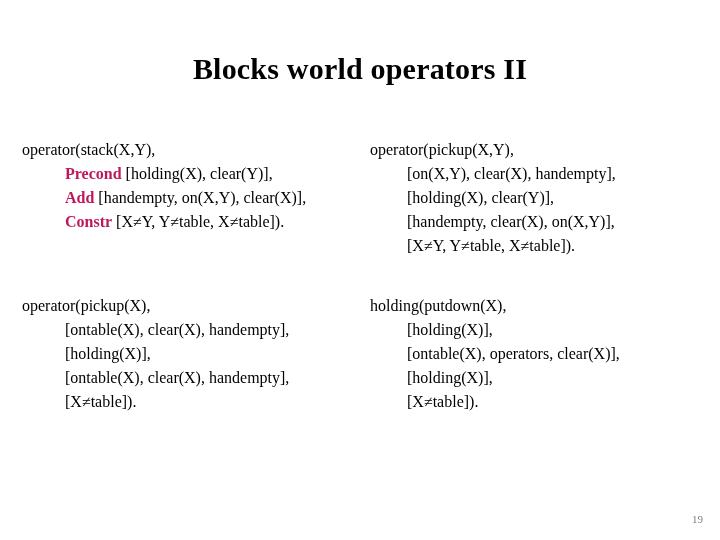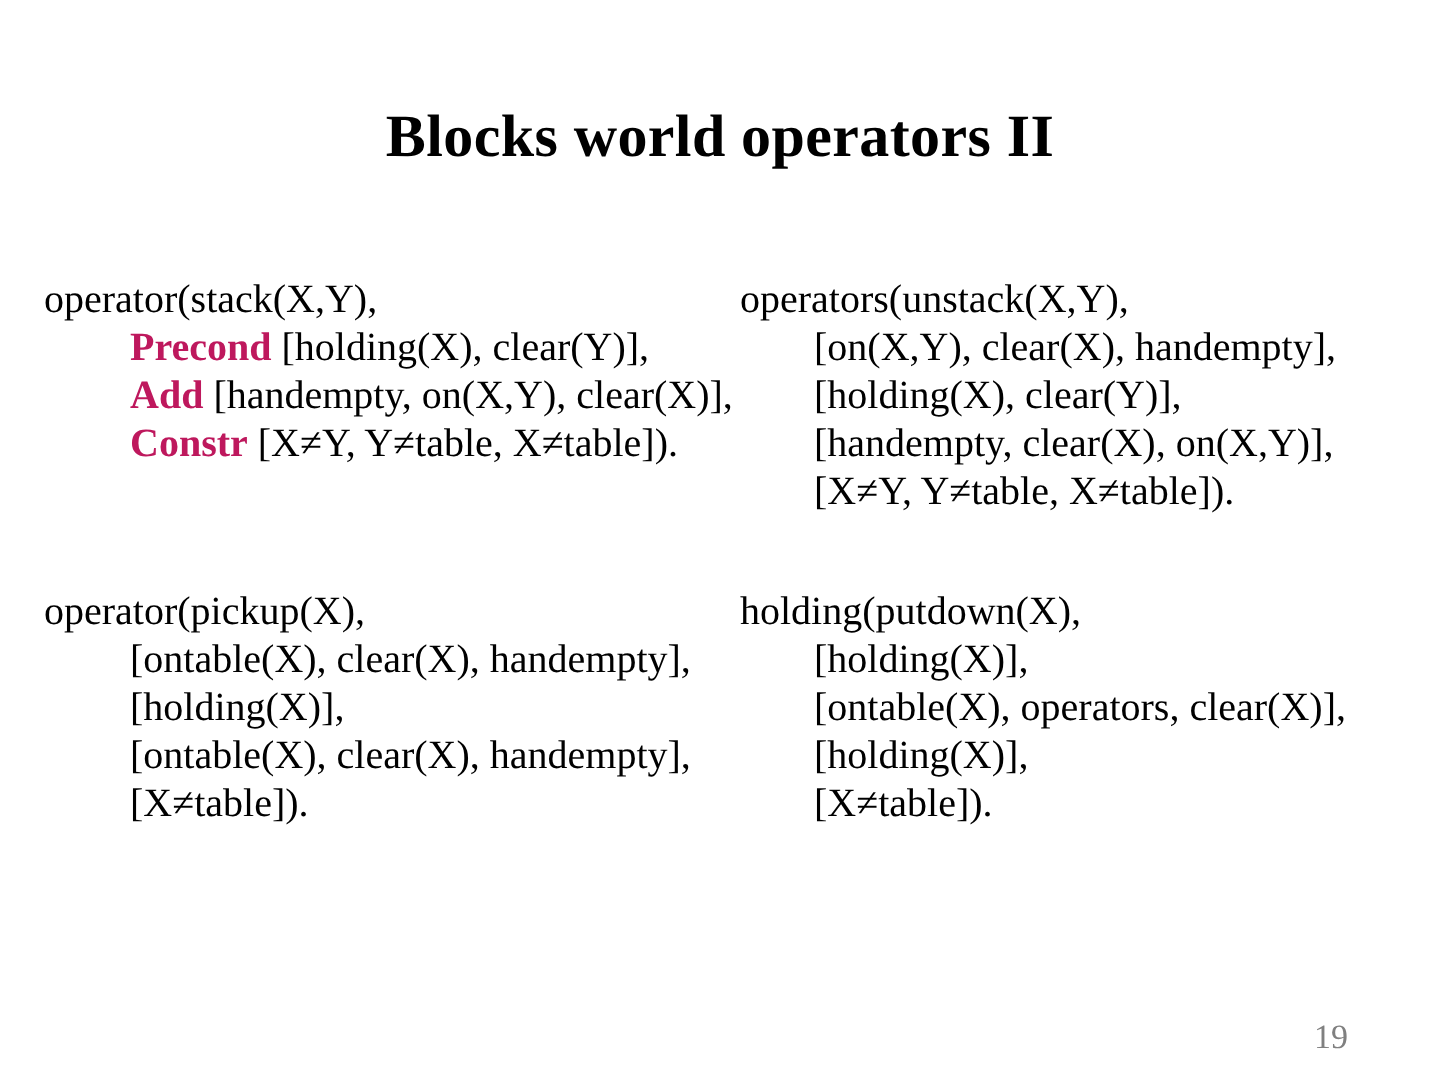--- a/index.html
+++ b/index.html
@@ -52,41 +52,41 @@
     box-sizing: border-box;
     flex: 0 0 364px;
   }
   .col-right {
     width: 356px;
     padding-left: 6px;
     box-sizing: border-box;
     flex: 0 0 356px;
   }
   .op-block {
-    font-size: 20px;
+    font-size: 16px;
     line-height: 24px;
   }
   .op-line {
     white-space: nowrap;
   }
   .op-line.indent {
     padding-left: 43px;
   }
   .col-right .op-line.indent {
     padding-left: 37px;
   }
   .kw {
     font-weight: bold;
     color: #be185d;
   }
   .page-number {
     position: absolute;
-    left: 657px;
+    left: 692px;
     top: 512px;
-    font-size: 17px;
+    font-size: 11px;
     line-height: 14px;
     color: #808080;
   }
 </style>
 </head>
 <body>
 
 <div class="slide">
 
   <div class="slide-title">Blocks world operators II</div>
@@ -99,21 +99,21 @@
         <div class="op-block">
           <div class="op-line">operator(stack(X,Y),</div>
           <div class="op-line indent"><span class="kw">Precond</span> <span>[holding(X), clear(Y)],</span></div>
           <div class="op-line indent"><span class="kw">Add</span> <span>[handempty, on(X,Y), clear(X)],</span></div>
           <div class="op-line indent"><span class="kw">Constr</span> <span>[X≠Y, Y≠table, X≠table]).</span></div>
         </div>
       </div>
 
       <div class="col-right">
         <div class="op-block">
-          <div class="op-line">operators(unstack(X,Y),</div>
+          <div class="op-line">operator(pickup(X,Y),</div>
           <div class="op-line indent">[on(X,Y), clear(X), handempty],</div>
           <div class="op-line indent">[holding(X), clear(Y)],</div>
           <div class="op-line indent">[handempty, clear(X), on(X,Y)],</div>
           <div class="op-line indent">[X≠Y, Y≠table, X≠table]).</div>
         </div>
       </div>
 
     </div>
 
     <div class="op-row second">

